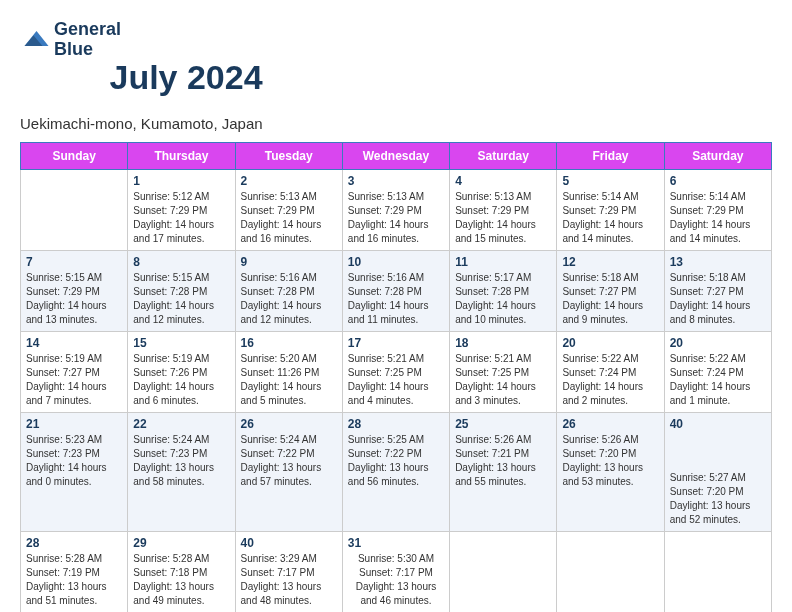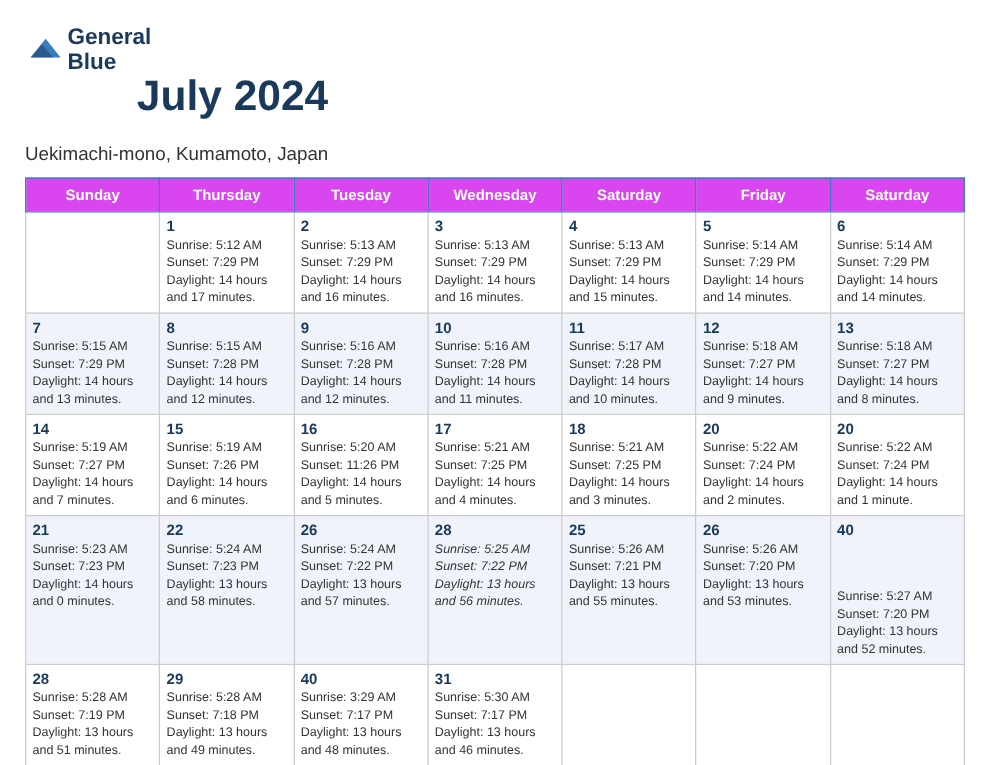--- a/index.html
+++ b/index.html
@@ -288,21 +288,21 @@
         </td>
         <td>
           <span class="day-number">26</span>
           <div class="day-info" style="white-space: pre-line;">Sunrise: 5:24 AM
 Sunset: 7:22 PM
 Daylight: 13 hours
 and 57 minutes.</div>
         </td>
         <td>
           <span class="day-number">28</span>
-          <div class="day-info" style="white-space: pre-line; font-style: italic;">Sunrise: 5:25 AM
+          <div class="day-info" style="white-space: pre-line;">Sunrise: 5:25 AM
 Sunset: 7:22 PM
 Daylight: 13 hours
 and 56 minutes.</div>
         </td>
         <td>
           <span class="day-number">25</span>
           <div class="day-info" style="white-space: pre-line;">Sunrise: 5:26 AM
 Sunset: 7:21 PM
 Daylight: 13 hours
 and 55 minutes.</div>
@@ -339,21 +339,21 @@
         </td>
         <td>
           <span class="day-number">40</span>
           <div class="day-info" style="white-space: pre-line;">Sunrise: 3:29 AM
 Sunset: 7:17 PM
 Daylight: 13 hours
 and 48 minutes.</div>
         </td>
         <td>
           <span class="day-number">31</span>
-          <div class="day-info" style="white-space: pre-line;">Sunrise: 5:30 AM
+          <div class="day-info" style="white-space: pre-line; text-align: center;">Sunrise: 5:30 AM
 Sunset: 7:17 PM
 Daylight: 13 hours
 and 46 minutes.</div>
         </td>
         <td class="empty-cell"></td>
         <td class="empty-cell"></td>
         <td class="empty-cell"></td>
       </tr>
     </tbody>
 </table>

